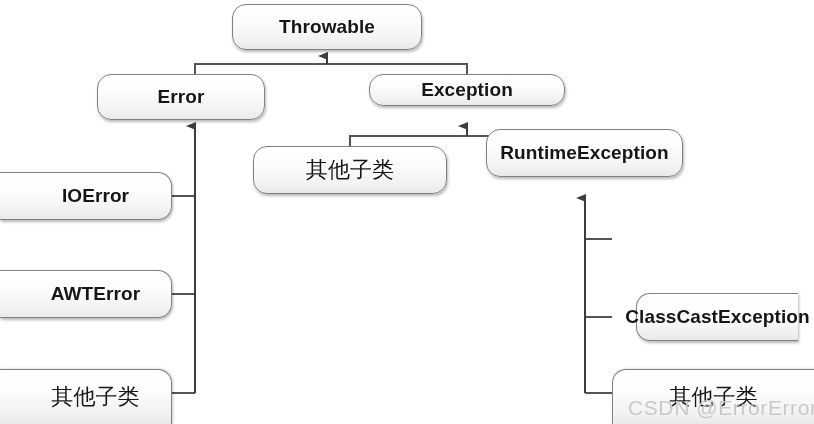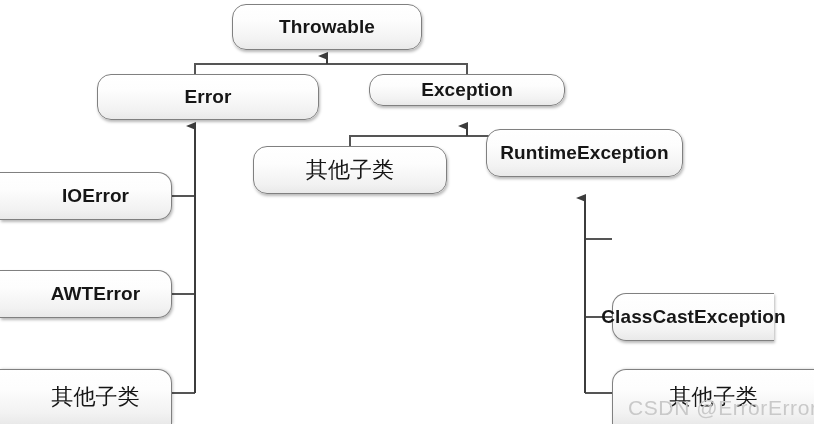--- a/index.html
+++ b/index.html
@@ -125,42 +125,42 @@
       </g>
       <g>
         <path d="M612,393 L585,393"></path>
       </g>
       <path d="M585,393 L585,198" marker-end="url(#uparrow)" stroke="#3c3c3c"></path>
     </g>
   </svg>
     <div class="node cjk clip-bottom clip-right" style="left: 612px; top: 369px; width: 202px; height: 55px;">
       <span class="label">其他子类</span>
     </div>
-    <div class="node clip-right" style="left: 612px; top: 293px; width: 162px; height: 48px;">
+    <div class="node clip-right" style="left: 636px; top: 293px; width: 162px; height: 48px;">
       <span class="label">ClassCastException</span>
     </div>
     <div class="node cjk clip-left clip-bottom" style="left: 0px; top: 369px; width: 172px; height: 55px;">
       <span class="label">其他子类</span>
     </div>
     <div class="node clip-left" style="left: 0px; top: 270px; width: 172px; height: 48px;">
       <span class="label">AWTError</span>
     </div>
     <div class="node clip-left" style="left: 0px; top: 172px; width: 172px; height: 48px;">
       <span class="label">IOError</span>
     </div>
     <div class="node" style="left: 486px; top: 129px; width: 197px; height: 48px;">
       <span class="label">RuntimeException</span>
     </div>
     <div class="node cjk" style="left: 253px; top: 146px; width: 194px; height: 48px;">
       <span class="label">其他子类</span>
     </div>
     <div class="node" style="left: 369px; top: 74px; width: 196px; height: 32px;">
       <span class="label">Exception</span>
     </div>
-    <div class="node" style="left: 97px; top: 74px; width: 222px; height: 46px;">
+    <div class="node" style="left: 97px; top: 74px; width: 168px; height: 46px;">
       <span class="label">Error</span>
     </div>
     <div class="node" style="left: 232px; top: 4px; width: 190px; height: 46px;">
       <span class="label">Throwable</span>
     </div>
 
   <div class="watermark">CSDN @ErrorError !</div>
 
 </div>
 

